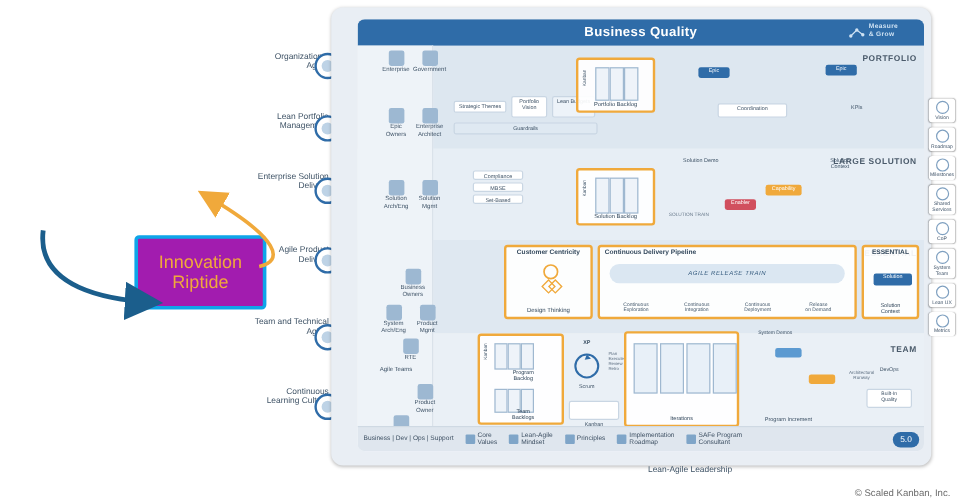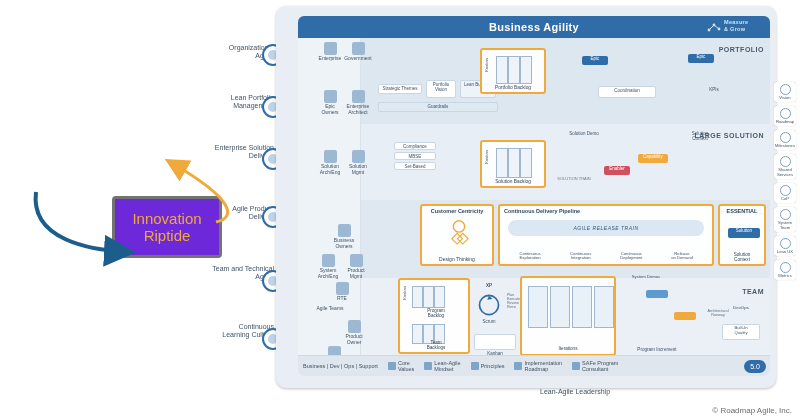--- a/index.html
+++ b/index.html
@@ -36,23 +36,23 @@
     font-size: 17px;
     line-height: 1.15;
     font-weight: 400;
   }
   .innovation-riptide {
     position: absolute;
     left: 112px;
     top: 196px;
     width: 104px;
     height: 56px;
-    border: 3px solid #737373;
+    border: 3px solid #0ea5e9;
     border-radius: 4px;
-    background: #6d28d9;
+    background: #a21caf;
     display: flex;
     align-items: center;
     justify-content: center;
     text-align: center;
     color: #f0a93b;
     font-size: 15px;
     line-height: 1.15;
   }
   .arrow-svg {
     position: absolute;
@@ -416,21 +416,21 @@
   <div class="safe-frame"></div>
 
   <div class="safe-inner">
 
     <div class="band portfolio"></div>
     <div class="band large"></div>
     <div class="band essential"></div>
     <div class="band team"></div>
 
     <div class="ba-banner">
-      <span>Business Agility</span>
+      <span>Business Quality</span>
       <svg class="measure-dots" viewBox="0 0 16 14">
         <circle cx="3" cy="10" r="1.4" fill="#cfe2f3"></circle>
           <circle cx="8" cy="5" r="1.4" fill="#cfe2f3"></circle>
         <circle cx="13" cy="9" r="1.4" fill="#cfe2f3"></circle>
         <path d="M3,10 L8,5 L13,9" stroke="#cfe2f3" stroke-width="1" fill="none"></path>
       </svg>
       <div class="measure-grow" style="white-space:pre-line">Measure
 &amp; Grow</div>
     </div>
 
@@ -619,14 +619,14 @@
     <div class="ritem"><i></i><span style="white-space:pre-line">Milestones</span></div>
     <div class="ritem"><i></i><span style="white-space:pre-line">Shared
 Services</span></div>
     <div class="ritem"><i></i><span style="white-space:pre-line">CoP</span></div>
     <div class="ritem"><i></i><span style="white-space:pre-line">System
 Team</span></div>
     <div class="ritem"><i></i><span style="white-space:pre-line">Lean UX</span></div>
     <div class="ritem"><i></i><span style="white-space:pre-line">Metrics</span></div>
   </div>
 
-  <div class="copyright">© Roadmap Agile, Inc.</div>
+  <div class="copyright">© Scaled Kanban, Inc.</div>
 </div>
 
 </body></html>

